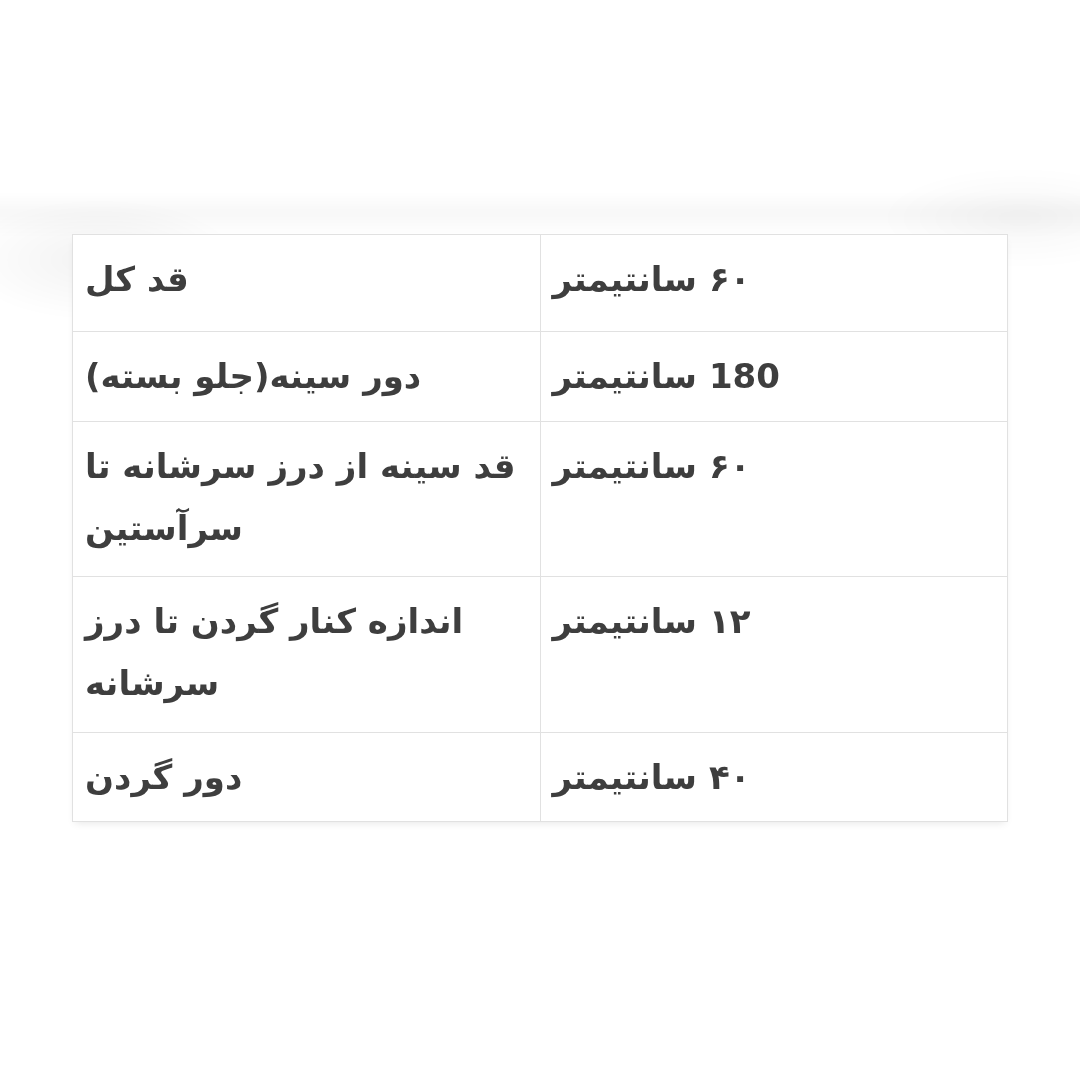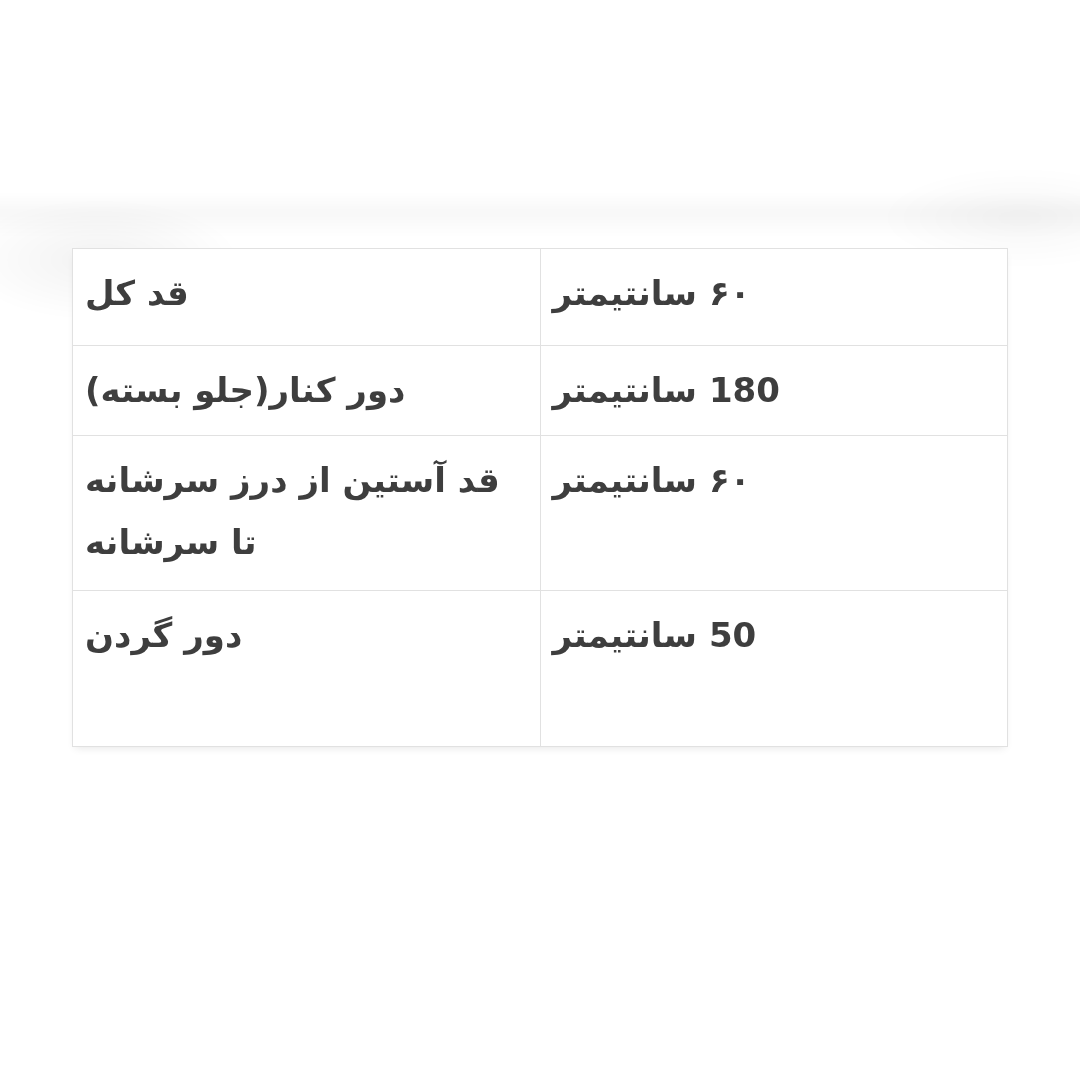--- a/index.html
+++ b/index.html
@@ -65,21 +65,20 @@
   }
   table.size-table {
     position: absolute;
     left: 72px;
     top: 234px;
     width: 936px;
     border-collapse: collapse;
     table-layout: fixed;
     background: #ffffff;
     box-shadow: 0 4px 8px -3px rgba(0,0,0,0.10);
-    margin-top: 14px;
   }
   table.size-table td {
     width: 50%;
     border: 1px solid #e1e1e1;
     padding: 13px 12px;
     vertical-align: top;
     font-size: 34px;
     font-weight: 700;
     line-height: 62px;
     color: #3e3e3e;
@@ -103,29 +102,33 @@
   <div class="shadow-wedge-right"></div>
 
   <table class="size-table">
     <tbody id="table-body">
   <tr>
     <td class="label-cell">قد کل</td>
     <td class="value-cell">۶۰ سانتیمتر</td>
   </tr>
 
   <tr>
-    <td class="label-cell">دور کنار(جلو بسته)</td>
+    <td class="label-cell">دور سینه(جلو بسته)</td>
     <td class="value-cell">180 سانتیمتر</td>
   </tr>
 
   <tr>
-    <td class="label-cell">قد آستین از درز سرشانه تا سرشانه</td>
+    <td class="label-cell">قد سینه از درز سرشانه تا سرآستین</td>
     <td class="value-cell">۶۰ سانتیمتر</td>
   </tr>
 
+  <tr>
+    <td class="label-cell">اندازه کنار گردن تا درز سرشانه</td>
+    <td class="value-cell">۱۲ سانتیمتر</td>
+  </tr>
 
   <tr>
     <td class="label-cell">دور گردن</td>
-    <td class="value-cell">50 سانتیمتر</td>
+    <td class="value-cell">۴۰ سانتیمتر</td>
   </tr>
 </tbody>
   </table>
 </div>
 
 </body></html>

